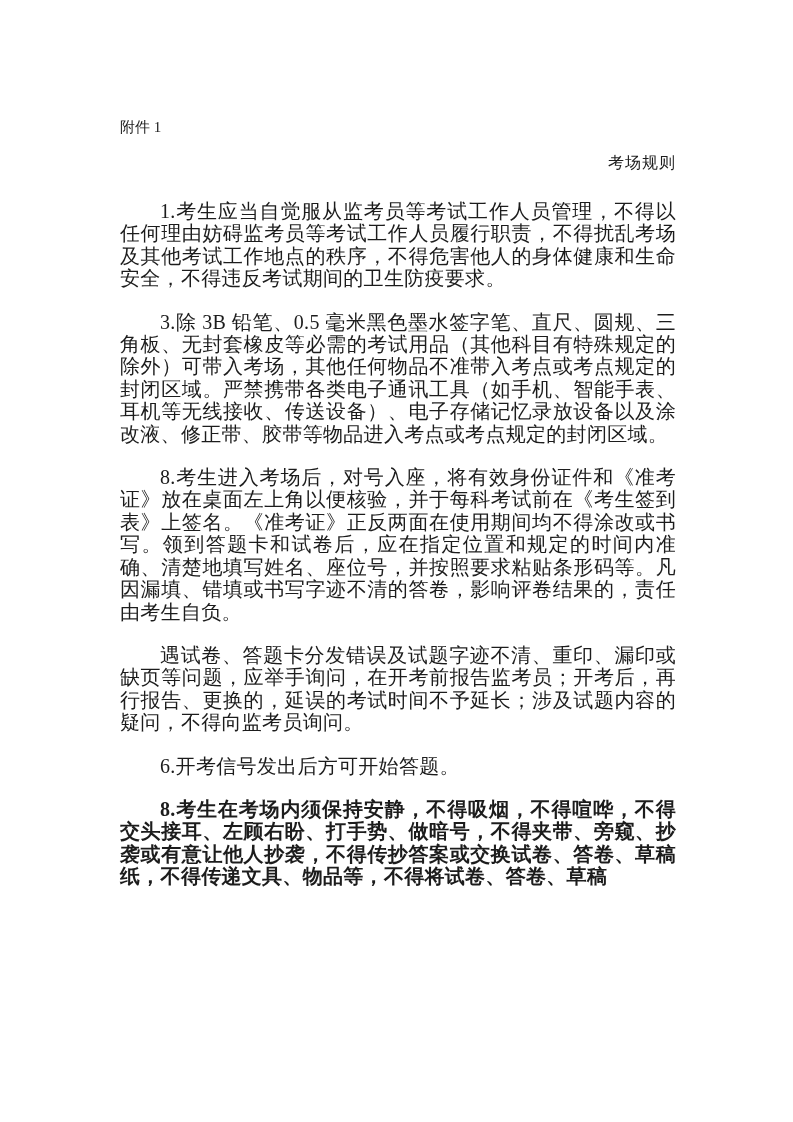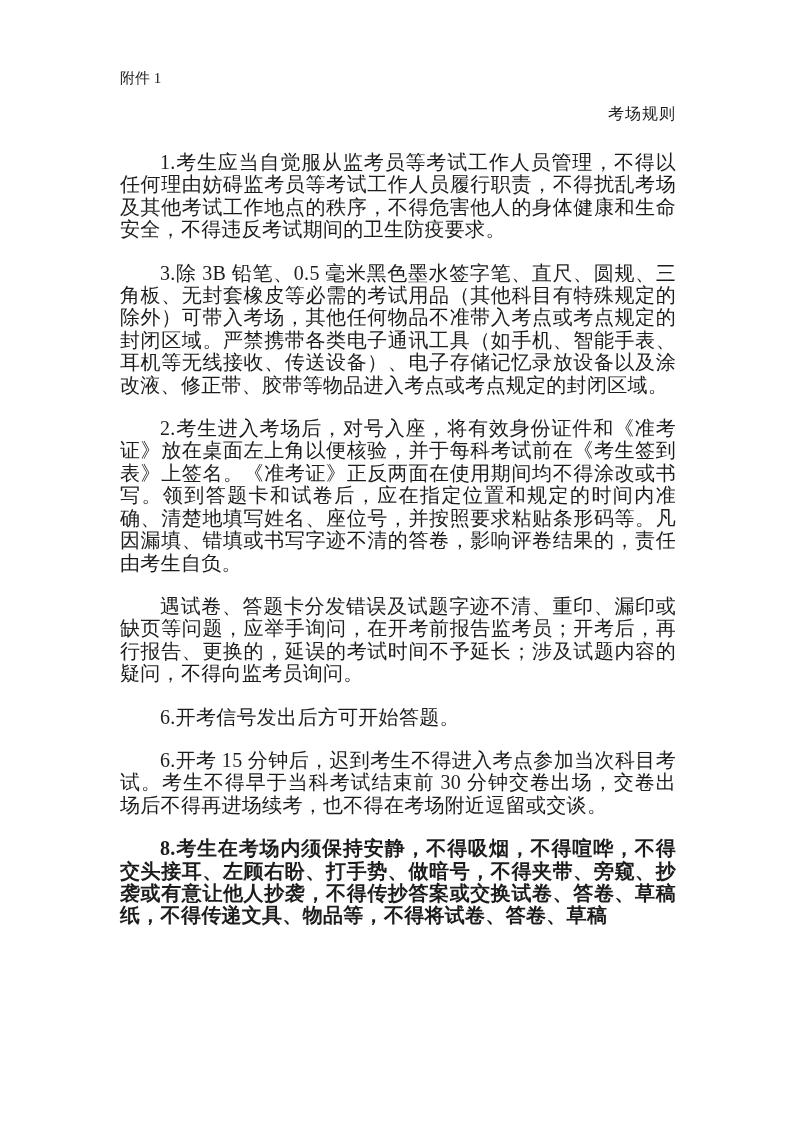--- a/index.html
+++ b/index.html
@@ -7,21 +7,21 @@
     padding: 0;
     background: #ffffff;
   }
   .page {
     position: relative;
     width: 793px;
     height: 1122px;
     margin: 0 auto;
     background: #ffffff;
     box-sizing: border-box;
-    padding: 67px 117px 0 120px;
+    padding: 116px 117px 0 120px;
     overflow: hidden;
     font-family: "Liberation Serif", "DejaVu Serif", serif;
     color: #1c1c1c;
   }
   .attachment-label {
     font-size: 15px;
     line-height: 22px;
     text-align: left;
   }
   .doc-title {
@@ -49,19 +49,18 @@
 <body>
 
 <div class="page">
   <div class="attachment-label">附件 1</div>
 
   <div class="doc-title">考场规则</div>
 
   <div class="doc-body">
     <p>1.考生应当自觉服从监考员等考试工作人员管理，不得以任何理由妨碍监考员等考试工作人员履行职责，不得扰乱考场及其他考试工作地点的秩序，不得危害他人的身体健康和生命安全，不得违反考试期间的卫生防疫要求。</p>
     <p>3.除 3B 铅笔、0.5 毫米黑色墨水签字笔、直尺、圆规、三角板、无封套橡皮等必需的考试用品（其他科目有特殊规定的除外）可带入考场，其他任何物品不准带入考点或考点规定的封闭区域。严禁携带各类电子通讯工具（如手机、智能手表、耳机等无线接收、传送设备）、电子存储记忆录放设备以及涂改液、修正带、胶带等物品进入考点或考点规定的封闭区域。</p>
-    <p>2.考生进入考场后，对号入座，将有效身份证件和《准考证》放在桌面左上角以便核验，并于每科考试前在《考生签到表》上签名。《准考证》正反两面在使用期间均不得涂改或书写。领到答题卡和试卷后，应在指定位置和规定的时间内准确、清楚地填写姓名、座位号，并按照要求粘贴条形码等。凡因漏填、错填或书写字迹不清的答卷，影响评卷结果的，责任由考生自负。</p>
+    <p>8.考生进入考场后，对号入座，将有效身份证件和《准考证》放在桌面左上角以便核验，并于每科考试前在《考生签到表》上签名。《准考证》正反两面在使用期间均不得涂改或书写。领到答题卡和试卷后，应在指定位置和规定的时间内准确、清楚地填写姓名、座位号，并按照要求粘贴条形码等。凡因漏填、错填或书写字迹不清的答卷，影响评卷结果的，责任由考生自负。</p>
     <p>遇试卷、答题卡分发错误及试题字迹不清、重印、漏印或缺页等问题，应举手询问，在开考前报告监考员；开考后，再行报告、更换的，延误的考试时间不予延长；涉及试题内容的疑问，不得向监考员询问。</p>
     <p>6.开考信号发出后方可开始答题。</p>
-    <p>6.开考 15 分钟后，迟到考生不得进入考点参加当次科目考试。考生不得早于当科考试结束前 30 分钟交卷出场，交卷出场后不得再进场续考，也不得在考场附近逗留或交谈。</p>
     <p>8.考生在考场内须保持安静，不得吸烟，不得喧哗，不得交头接耳、左顾右盼、打手势、做暗号，不得夹带、旁窥、抄袭或有意让他人抄袭，不得传抄答案或交换试卷、答卷、草稿纸，不得传递文具、物品等，不得将试卷、答卷、草稿</p>
   </div>
 </div>
 
 </body></html>

